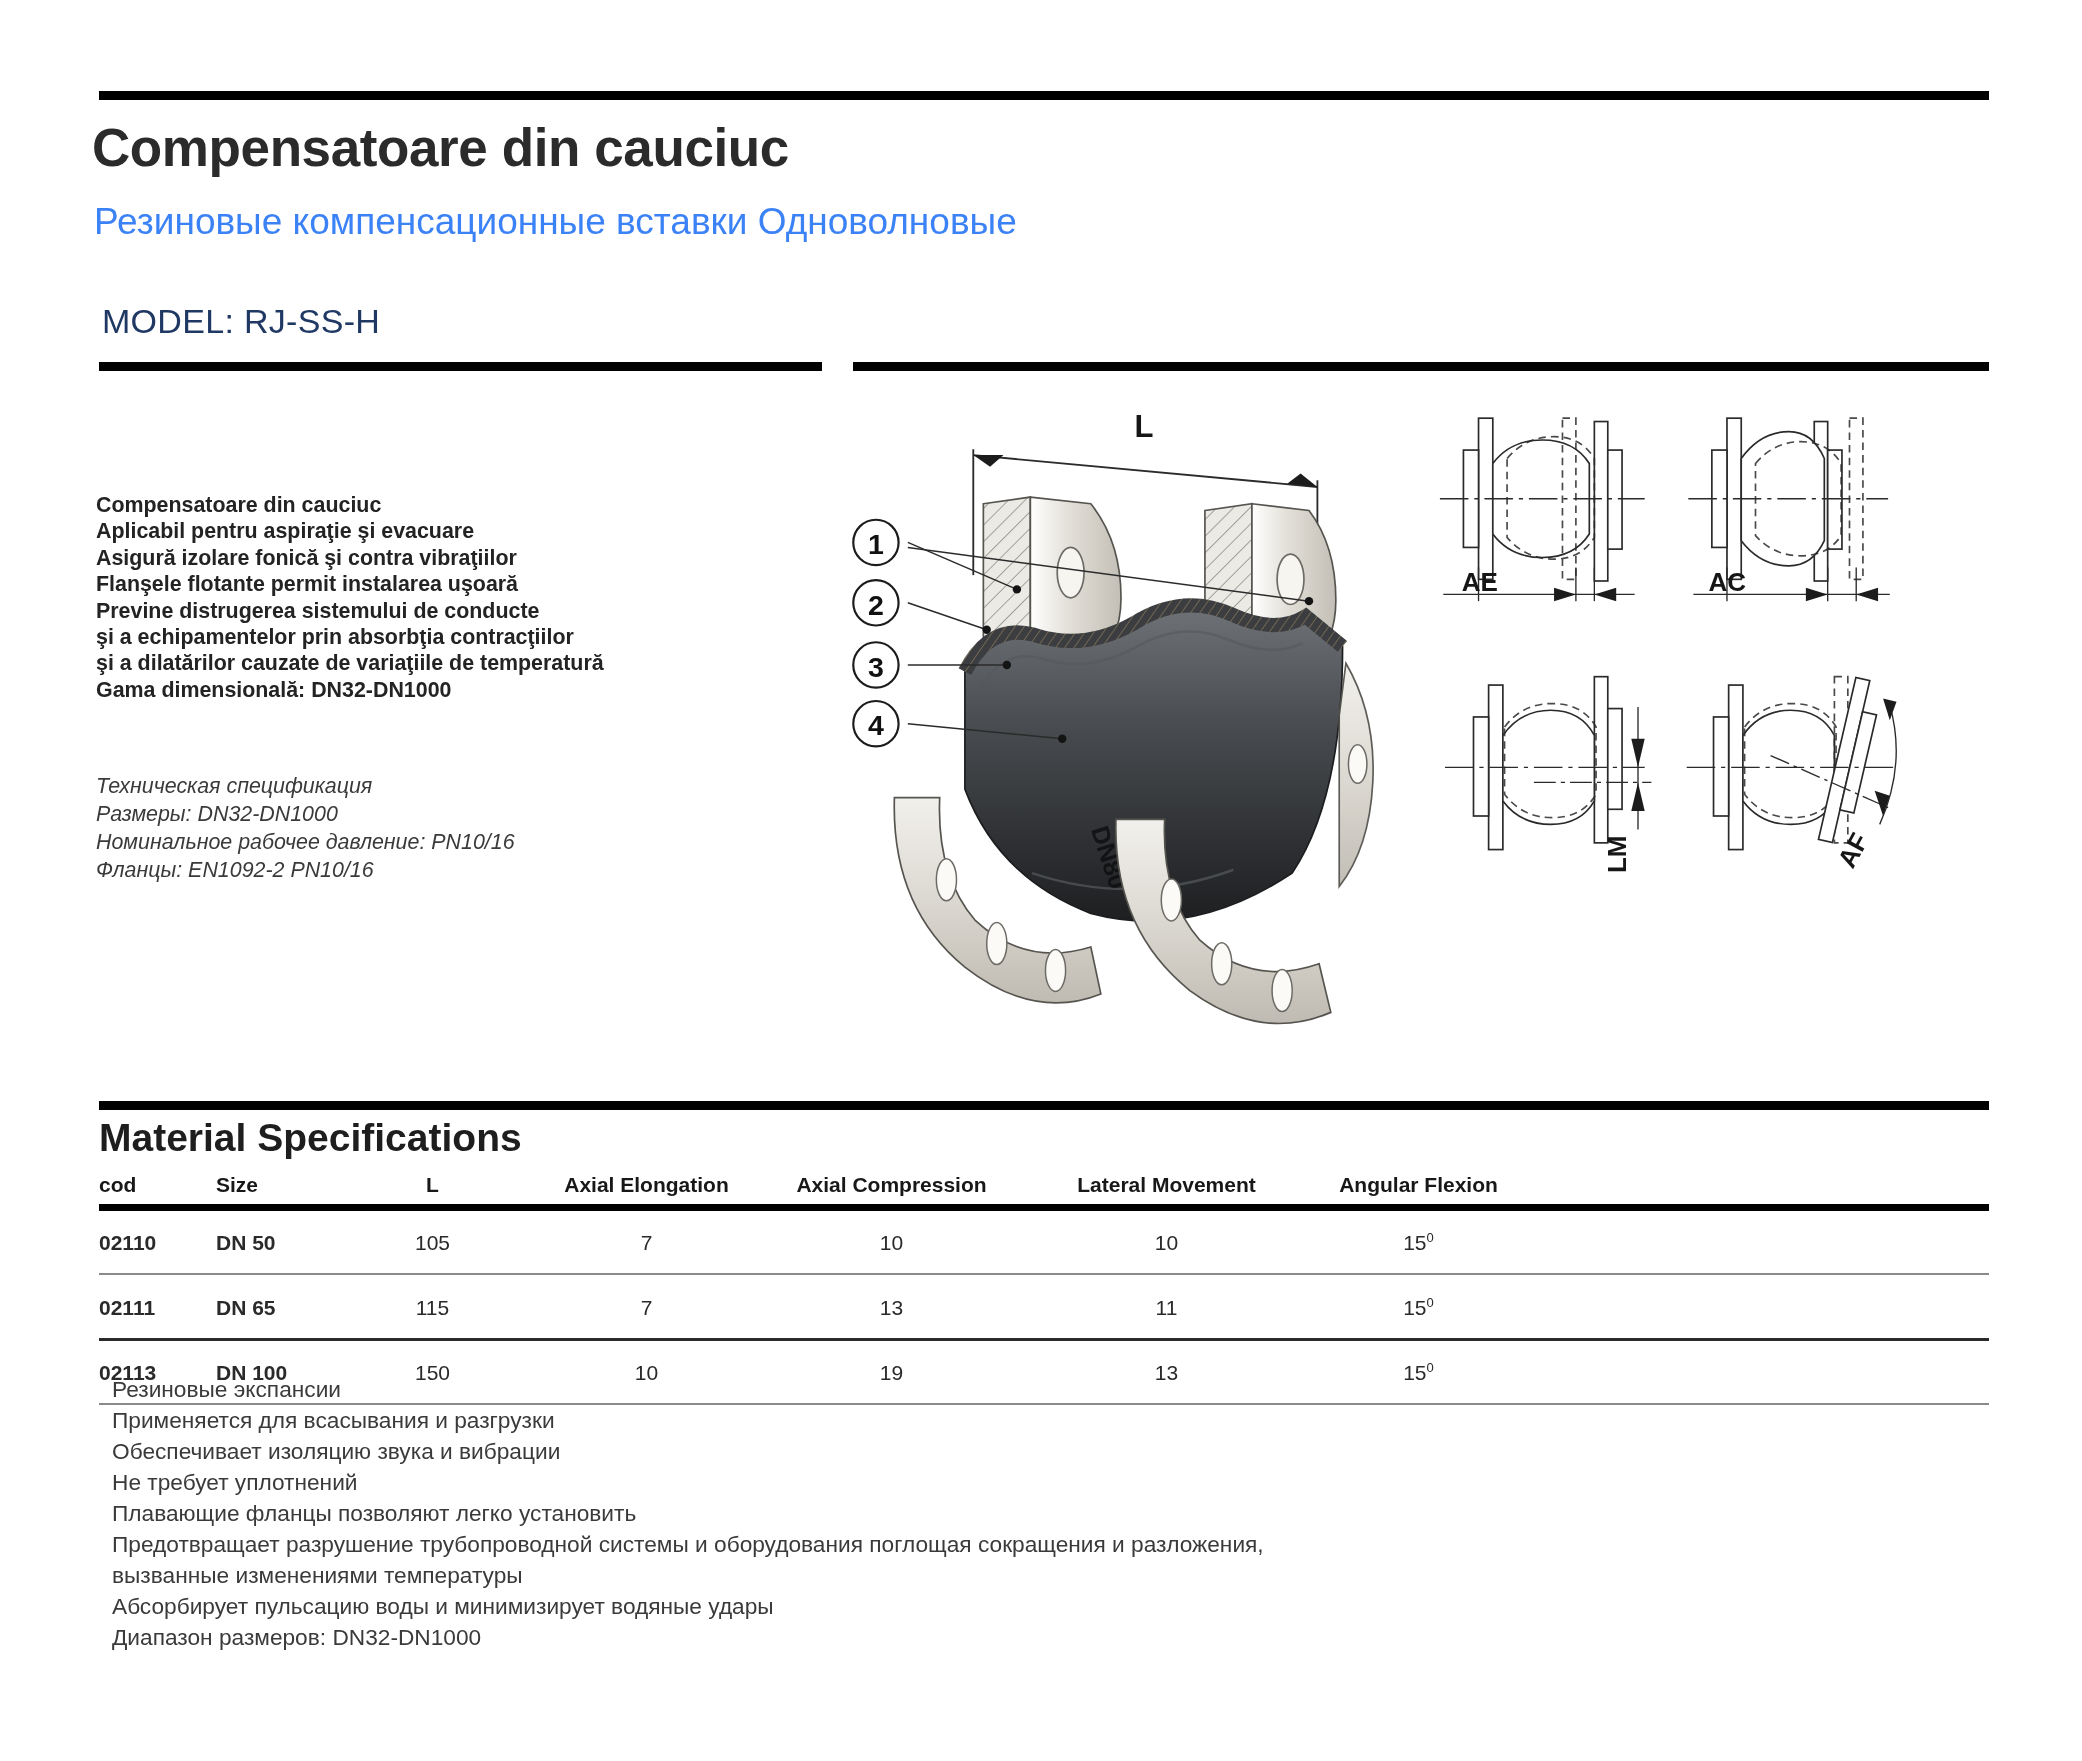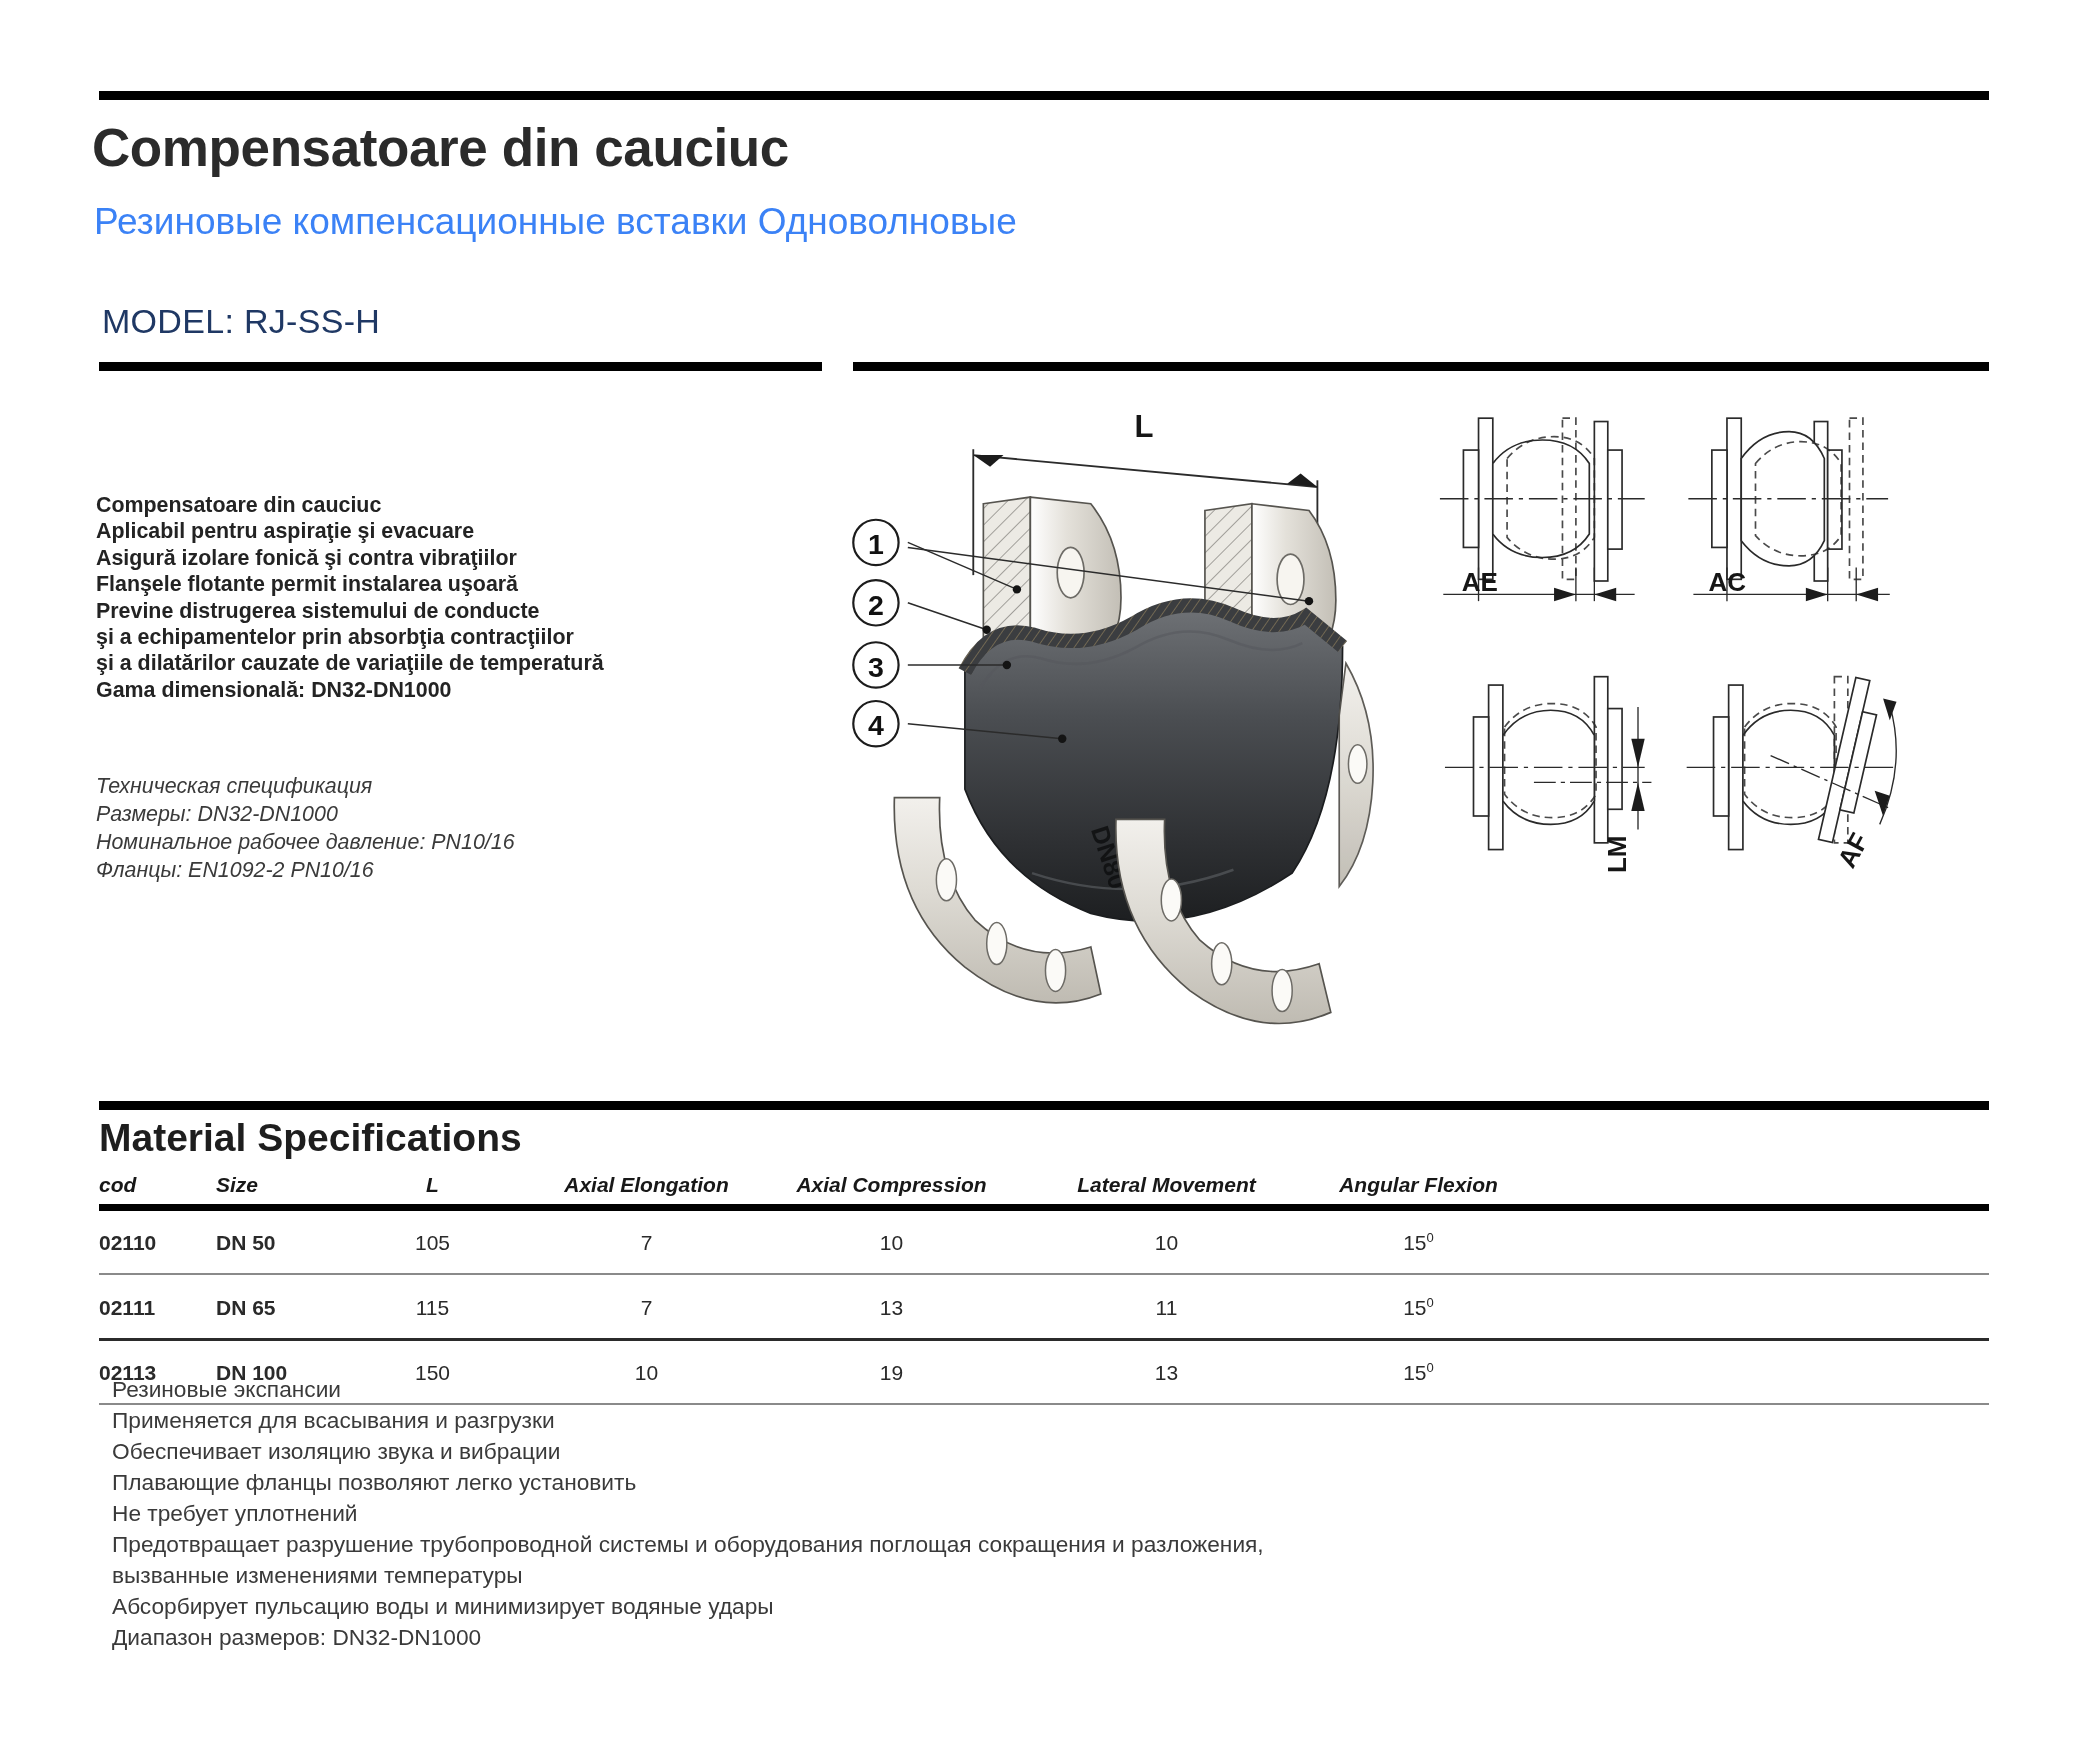--- a/index.html
+++ b/index.html
@@ -110,21 +110,20 @@
     position: absolute;
     left: 99px; top: 1165px;
     width: 1890px;
   }
   .t-row {
     position: relative;
     height: 65px;
   }
   .t-head {
     height: 39px;
-    font-style: italic;
   }
   .t-cell {
     position: absolute;
     font-size: 21px;
     color: #2a2a2a;
     white-space: nowrap;
     top: 50%;
     transform: translateY(-50%);
   }
   .t-head .t-cell {
@@ -457,20 +456,20 @@
     <span class="t-cell c-af reg"><span>15</span><sup class="deg">0</sup></span>
     <div class="row-line-thin" style="top:62px"></div>
   </div>
 
 </div>
 
 <div id="bottom-block">
   <div class="bottom-line">Резиновые экспансии</div>
   <div class="bottom-line">Применяется для всасывания и разгрузки</div>
   <div class="bottom-line">Обеспечивает изоляцию звука и вибрации</div>
+  <div class="bottom-line">Не требует уплотнений</div>
   <div class="bottom-line">Плавающие фланцы позволяют легко установить</div>
-  <div class="bottom-line">Не требует уплотнений</div>
   <div class="bottom-line">Предотвращает разрушение трубопроводной системы и оборудования поглощая сокращения и разложения,</div>
   <div class="bottom-line">вызванные изменениями температуры</div>
   <div class="bottom-line">Абсорбирует пульсацию воды и минимизирует водяные удары</div>
   <div class="bottom-line">Диапазон размеров: DN32-DN1000</div>
 </div>
 
 
 </body></html>

